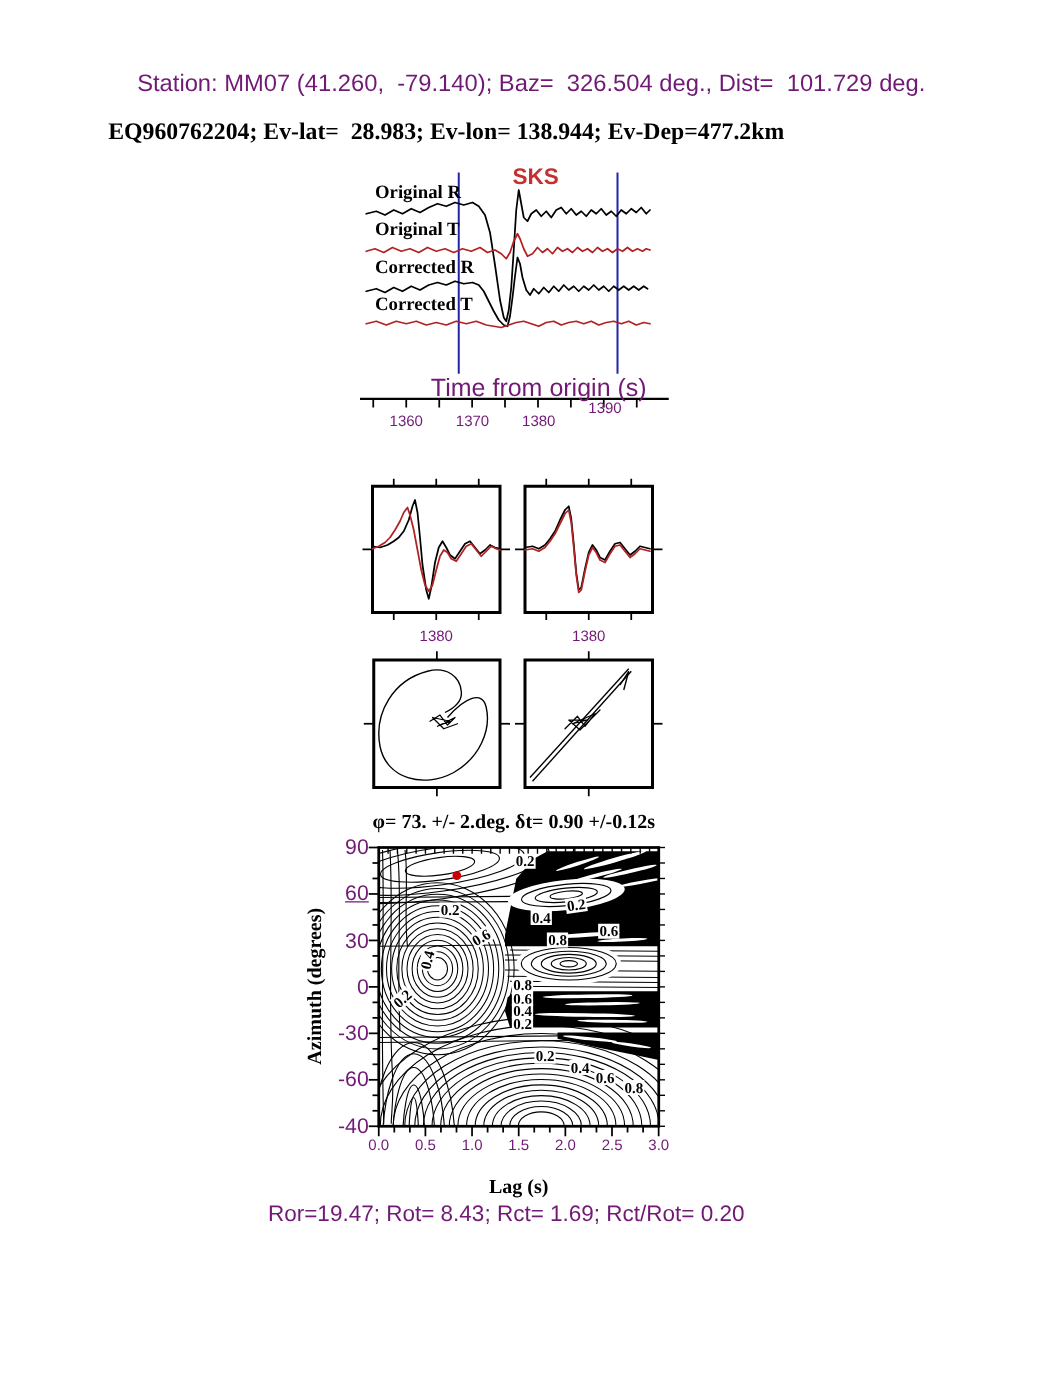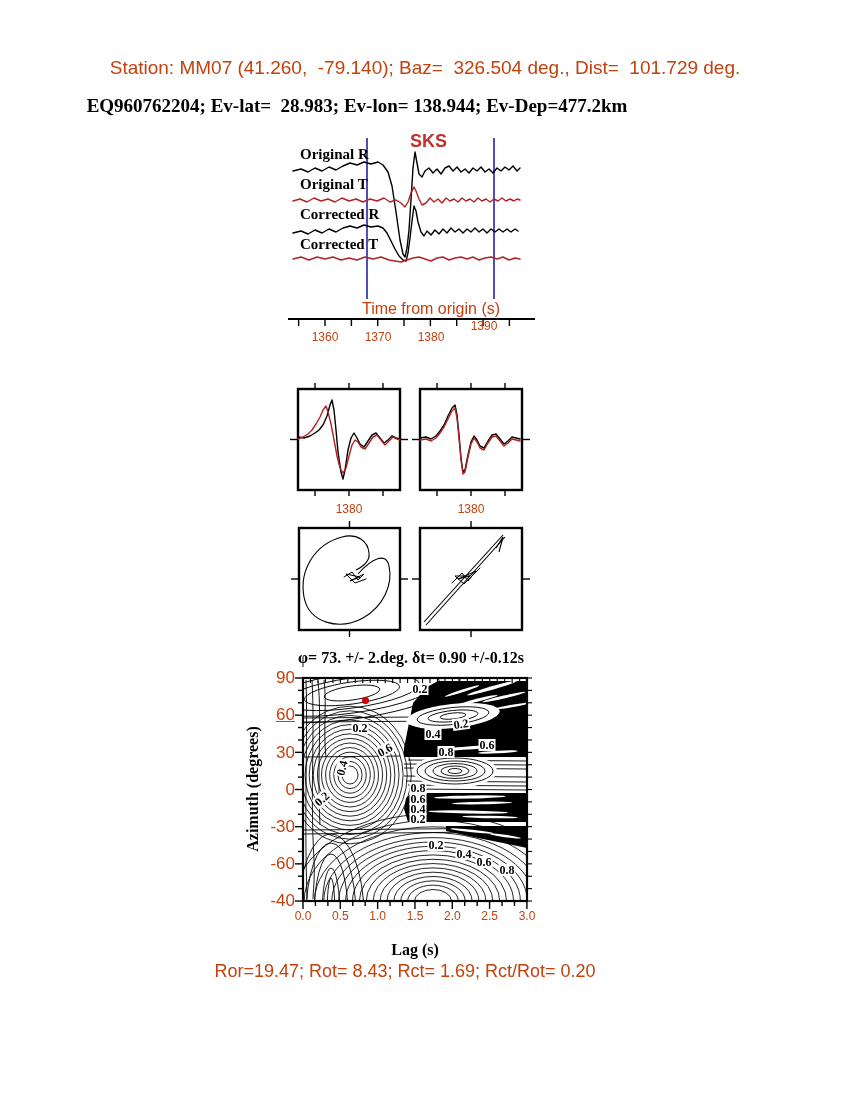--- a/index.html
+++ b/index.html
@@ -1,24 +1,24 @@
 <!DOCTYPE html>
 <html><head>
 <meta charset="utf-8">
 <style>
   html,body{margin:0;padding:0;background:#fff;}
   .canvas{position:relative;width:850px;height:1100px;background:#fff;overflow:hidden;}
   .abs{position:absolute;}
-  .sans{font-family:"Liberation Sans",sans-serif;color:#c2410c;}
+  .sans{font-family:"Liberation Sans",sans-serif;color:#701a75;}
   .serifb{font-family:"Liberation Serif",serif;font-weight:bold;color:#000;}
   .hdr1{top:57px;left:0;width:850px;text-align:center;font-size:19px;white-space:pre;}
   .hdr2{top:95px;left:0;width:714px;text-align:center;font-size:19px;white-space:pre;}
   .sks{font-size:18px;font-weight:600;}
   .tracelab{font-size:15px;white-space:nowrap;}
-  .taxislab{font-size:16px;transform:translateX(-50%);white-space:nowrap;}
+  .taxislab{font-size:20px;transform:translateX(-50%);white-space:nowrap;}
   .ticklab{font-size:12px;transform:translateX(-50%);white-space:nowrap;}
   .yticklab{font-size:17px;text-align:right;width:60px;transform:translateY(-50%);}
   .ctitle{font-size:16px;transform:translateX(-50%);white-space:pre;}
   .ylab{font-size:16px;transform:translate(-50%,-50%) rotate(-90deg);white-space:nowrap;}
   .xlab{font-size:16px;transform:translateX(-50%);white-space:nowrap;}
   .stats{font-size:18px;transform:translateX(-50%);white-space:pre;}
   .chip{font-family:"Liberation Serif",serif;font-weight:bold;font-size:12px;line-height:12px;
         background:#fff;color:#000;padding:0 1px;transform:translate(-50%,-50%);white-space:nowrap;}
   svg{position:absolute;left:0;top:0;}
 </style>

